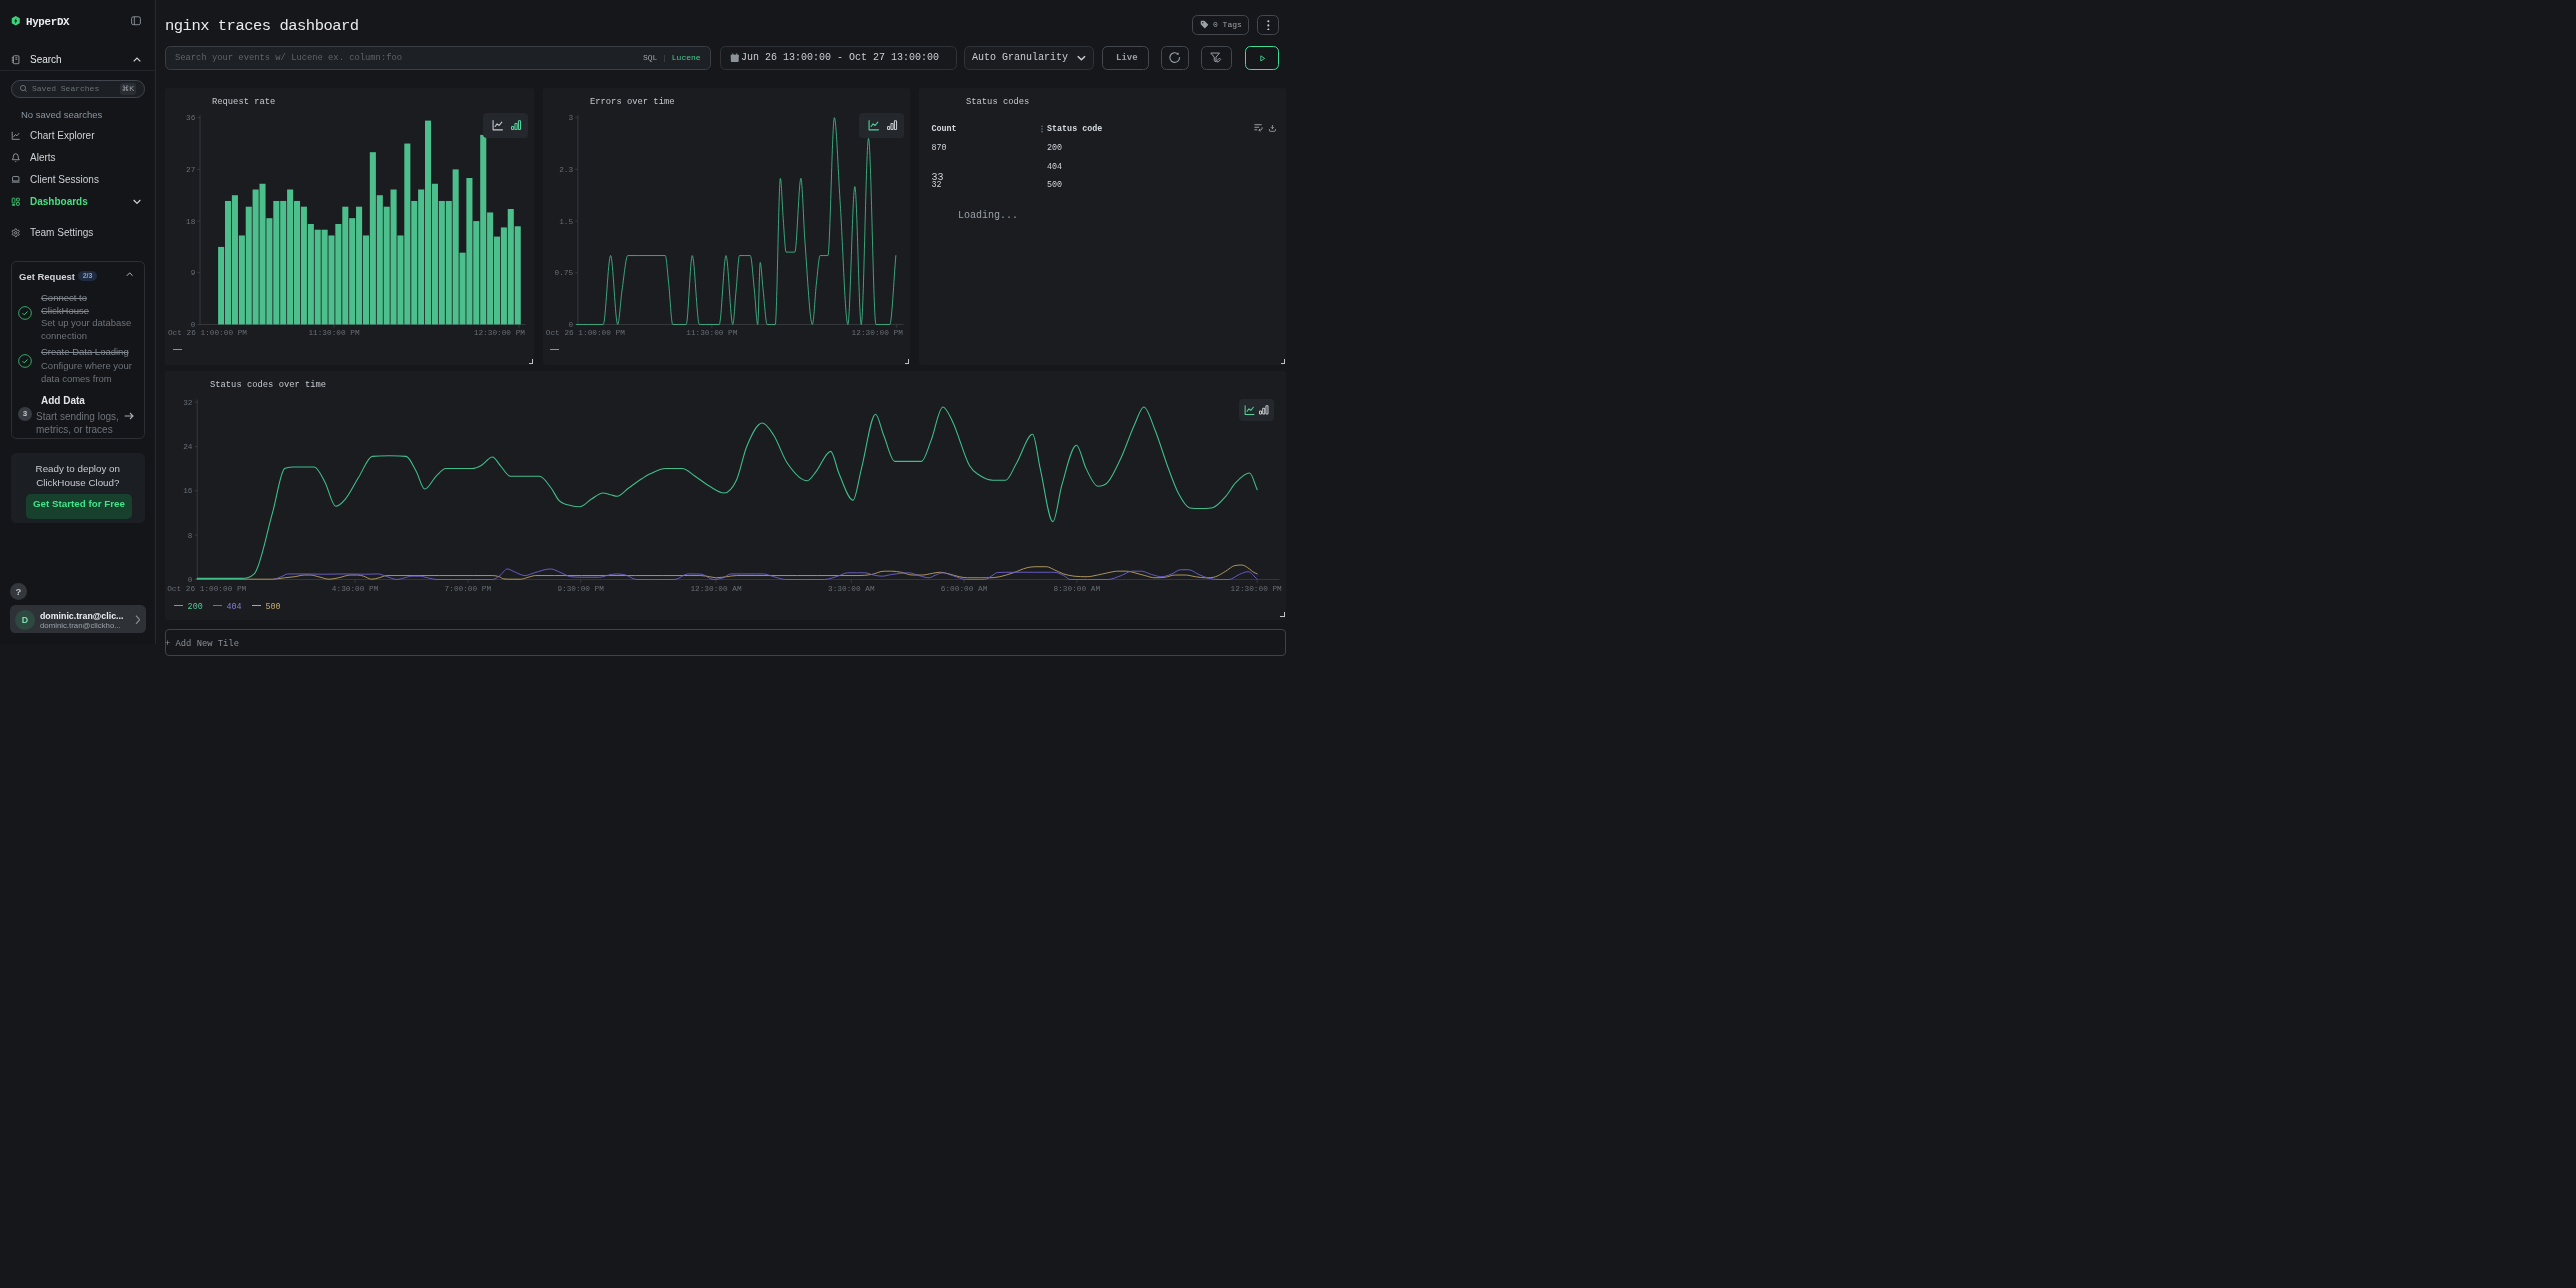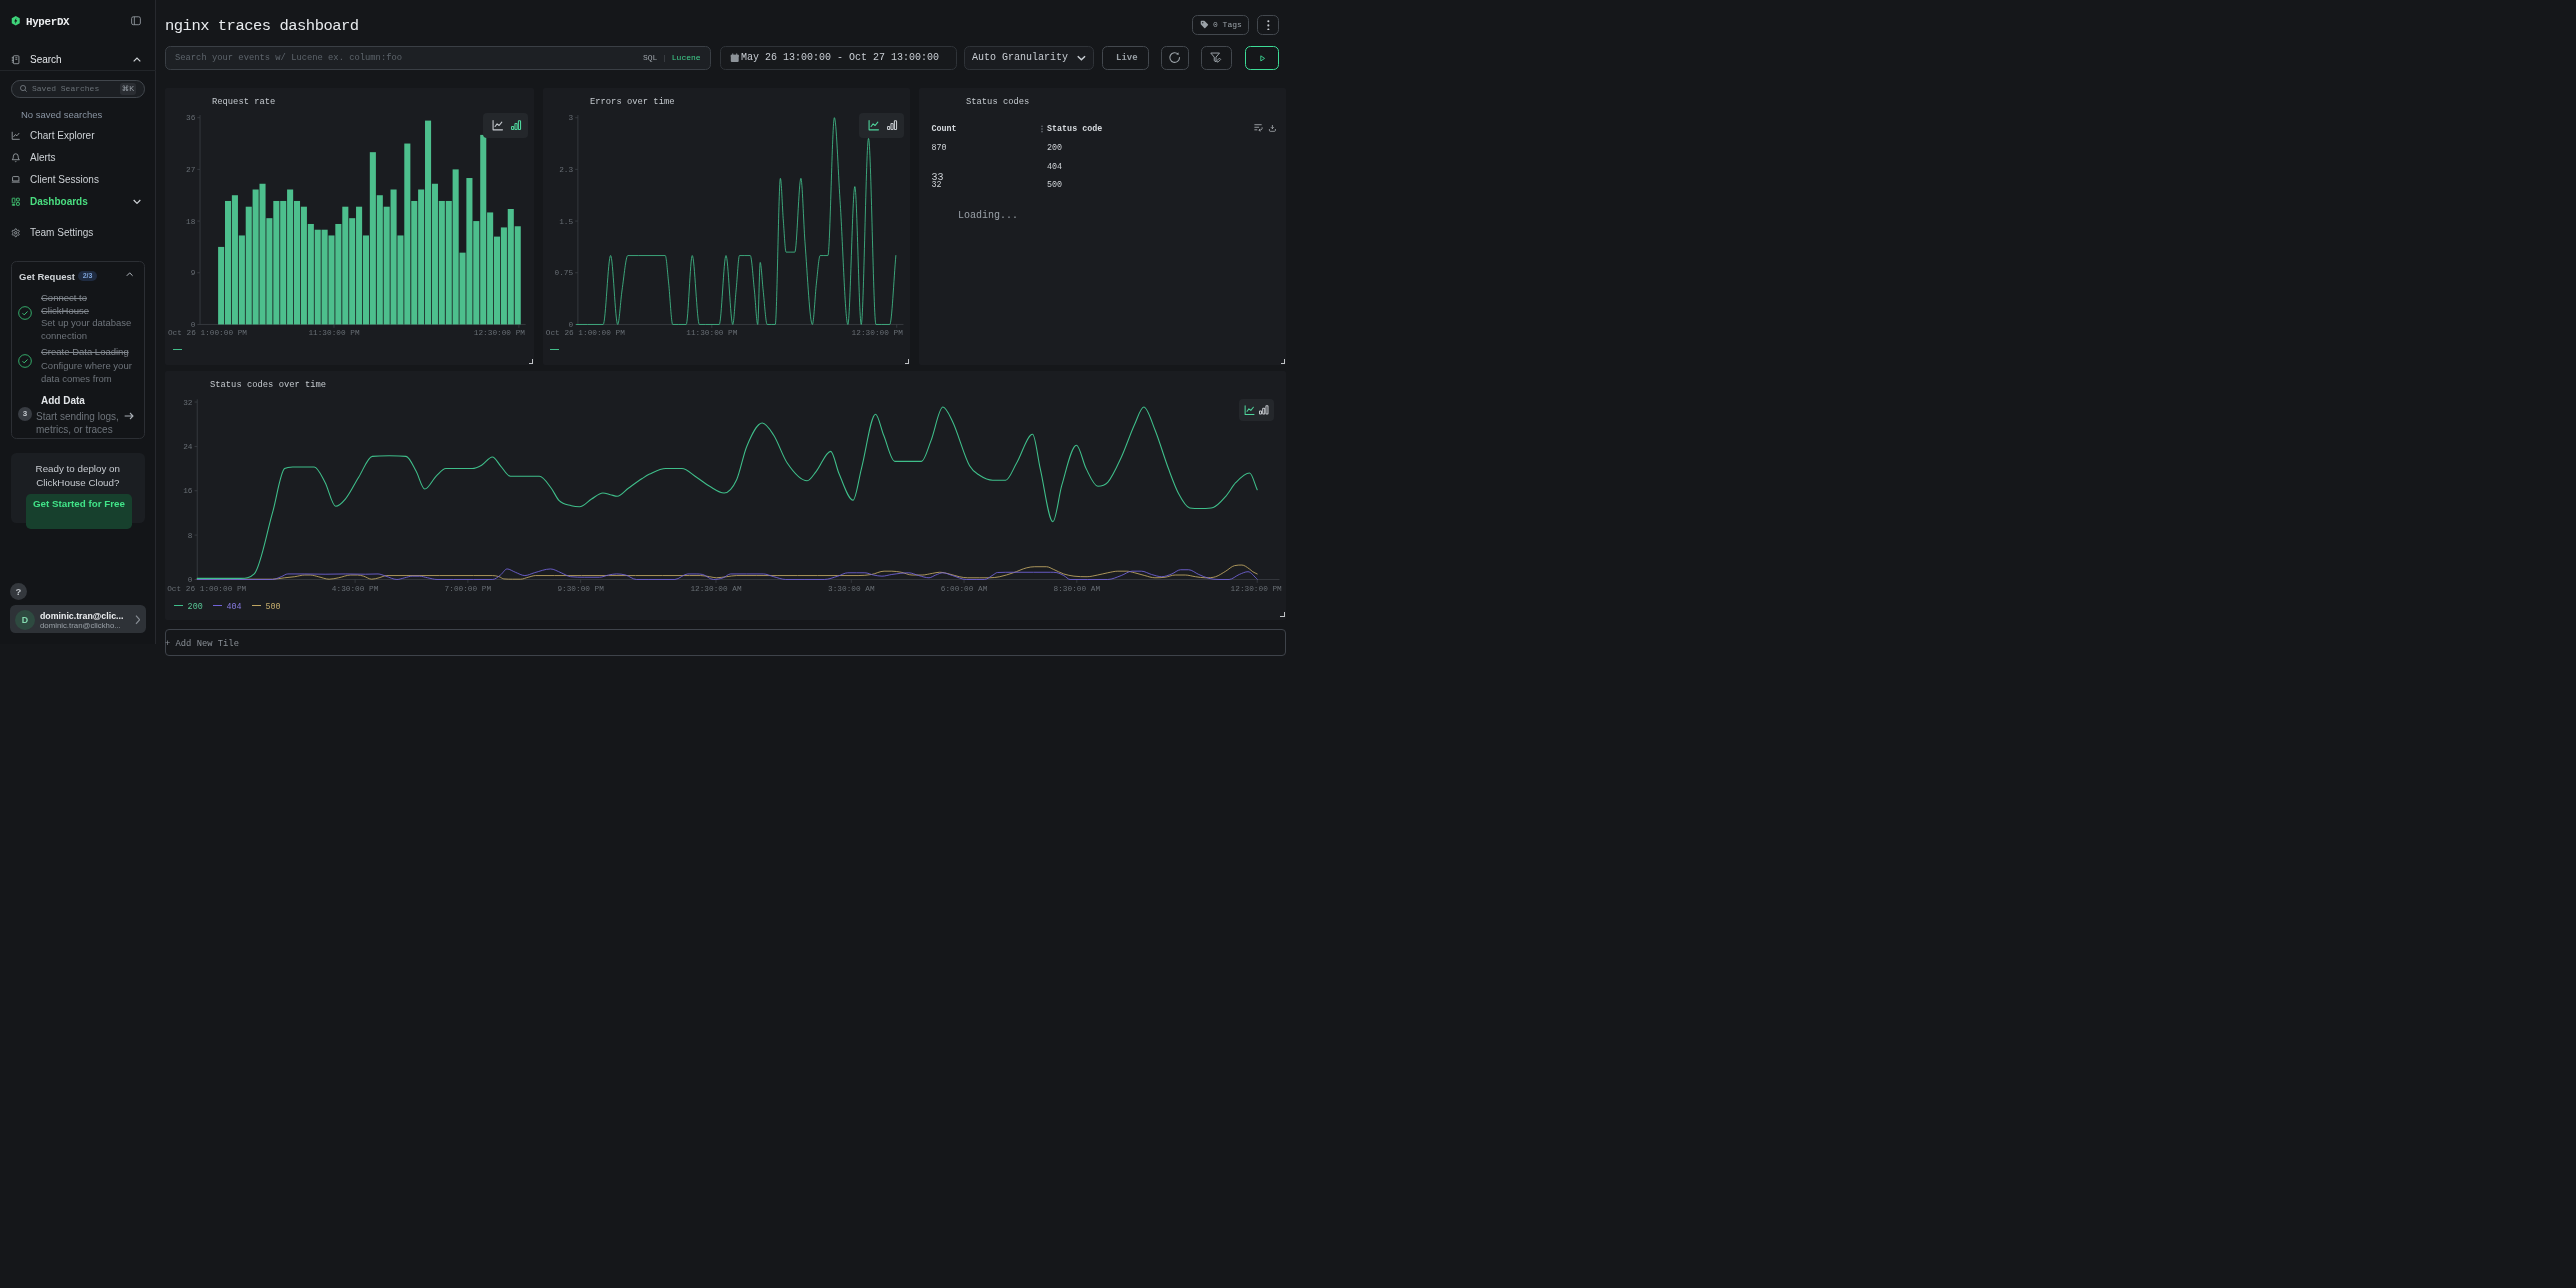--- a/index.html
+++ b/index.html
@@ -92,21 +92,21 @@
     <div class="abs" style="left:41px;top:346px;font-size:9.5px;color:#82888f;text-decoration:line-through;">Create Data Loading</div>
     <div class="abs" style="left:41px;top:359px;font-size:9.5px;line-height:13px;color:#6e747b;">Configure where your<br>data comes from</div>
     <div class="abs" style="left:18px;top:407px;width:14px;height:14px;background:#383c42;border-radius:50%;color:#c3c8cd;font-size:8px;font-weight:bold;text-align:center;line-height:14px;">3</div>
     <div class="abs" style="left:41px;top:395px;font-size:10px;font-weight:bold;color:#e2e5e8;">Add Data</div>
     <div class="abs" style="left:36px;top:410px;font-size:10px;line-height:13px;color:#6e747b;">Start sending logs,<br>metrics, or traces</div>
     <svg class="abs" style="left:124px;top:412px" width="10" height="8" viewBox="0 0 15 12" fill="none" stroke="#aab0b6" stroke-width="1.6">
       <path d="M1 6h12M9 1.5 13.5 6 9 10.5"></path>
     </svg>
     <div class="abs" style="left:10.8px;top:453px;width:134px;height:70px;background:#1b1e22;border-radius:5.4px;"></div>
     <div class="abs" style="left:10.8px;top:462px;width:134px;font-size:9.8px;line-height:13.5px;color:#c7cbd0;text-align:center;">Ready to deploy on<br>ClickHouse Cloud?</div>
-    <div class="abs" style="left:26px;top:494px;width:106px;height:35px;background:#17402d;border-radius:4.7px;color:#41e388;font-size:9.8px;font-weight:bold;text-align:center;line-height:19px;">Get Started for Free</div>
+    <div class="abs" style="left:26px;top:494px;width:106px;height:25px;background:#17402d;border-radius:4.7px;color:#41e388;font-size:9.8px;font-weight:bold;text-align:center;line-height:19px;">Get Started for Free</div>
     <div class="abs" style="left:10px;top:583px;width:17px;height:17px;background:#34383d;border-radius:50%;color:#c0c5ca;font-size:9.5px;font-weight:bold;text-align:center;line-height:17px;">?</div>
     <div class="abs" style="left:10px;top:605px;width:136px;height:28px;background:#2e3237;border-radius:5.4px;"></div>
     <div class="abs" style="left:15px;top:610px;width:20px;height:20px;background:#2e4a40;border-radius:50%;color:#83d9ae;font-size:8.8px;font-weight:bold;text-align:center;line-height:20px;">D</div>
     <div class="abs" style="left:40px;top:611px;font-size:8.8px;font-weight:bold;color:#eceef0;">dominic.tran@clic...</div>
     <div class="abs" style="left:40px;top:621px;font-size:7.8px;color:#9aa1a8;">dominic.tran@clickho...</div>
     <svg class="abs" style="left:135px;top:615px" width="5.4" height="9.5" viewBox="0 0 8 14" fill="none" stroke="#878d94" stroke-width="1.8">
       <path d="M1.5 1 7 7 1.5 13"></path>
     </svg>
   </div>
 <div class="abs mono" style="left:165px;top:17px;font-size:15.5px;letter-spacing:-0.5px;color:#e8ebee;">nginx traces dashboard</div>
@@ -124,21 +124,21 @@
   </svg>
 <div class="abs" style="left:165px;top:46px;width:546px;height:24px;background:#1d2024;border:0.7px solid #3a3f45;border-radius:5.4px;"></div>
 <div class="abs mono" style="left:175px;top:53px;font-size:8.8px;color:#5d646b;">Search your events w/ Lucene ex. column:foo</div>
 <div class="abs mono" style="left:643px;top:53px;font-size:8px;"><span style="color:#9aa0a6;">SQL</span><span style="color:#454b51;"> | </span><span style="color:#3fcf8c;">Lucene</span></div>
 <div class="abs" style="left:720px;top:46px;width:237px;height:24px;background:#17191c;border:0.7px solid #2f3338;border-radius:5.4px;"></div>
 <svg class="abs" style="left:730px;top:53px" width="9.5" height="10" viewBox="0 0 24 24" fill="#8d9399">
     <path d="M7 1v4M17 1v4" stroke="#8d9399" stroke-width="2.6" stroke-linecap="round"></path>
     <rect x="2" y="4" width="20" height="18" rx="2.5"></rect>
     <rect x="2" y="4" width="20" height="5" fill="#8d9399"></rect>
   </svg>
-<div class="abs mono" style="left:741px;top:52px;font-size:10px;color:#c9ced4;">May 26 13:00:00 - Oct 27 13:00:00</div>
+<div class="abs mono" style="left:741px;top:52px;font-size:10px;color:#c9ced4;">Jun 26 13:00:00 - Oct 27 13:00:00</div>
 <div class="abs" style="left:964px;top:46px;width:130px;height:24px;background:#1a1c20;border:0.7px solid #2f3338;border-radius:5.4px;"></div>
 <div class="abs mono" style="left:972px;top:52px;font-size:10px;color:#c9ced4;">Auto Granularity</div>
 <svg class="abs" style="left:1077px;top:55px" width="8.8" height="6" viewBox="0 0 12 8" fill="none" stroke="#c9ced4" stroke-width="2">
     <path d="M1 1.5 6 6.5 11 1.5"></path>
   </svg>
 <div class="btn" style="left:1102px;top:46px;width:47px;height:24px;"></div>
 <div class="abs mono" style="left:1116px;top:53px;font-size:9px;font-weight:bold;color:#9aa1a7;">Live</div>
 <div class="btn" style="left:1161px;top:46px;width:28px;height:24px;"></div>
 <svg class="abs" style="left:1168px;top:51px" width="13.5" height="13.5" viewBox="0 0 24 24" fill="none" stroke="#9aa1a7" stroke-width="2" stroke-linecap="round" stroke-linejoin="round">
     <path d="M20.5 11.7a8.6 8.6 0 1 1-2.5-6.1"></path>

